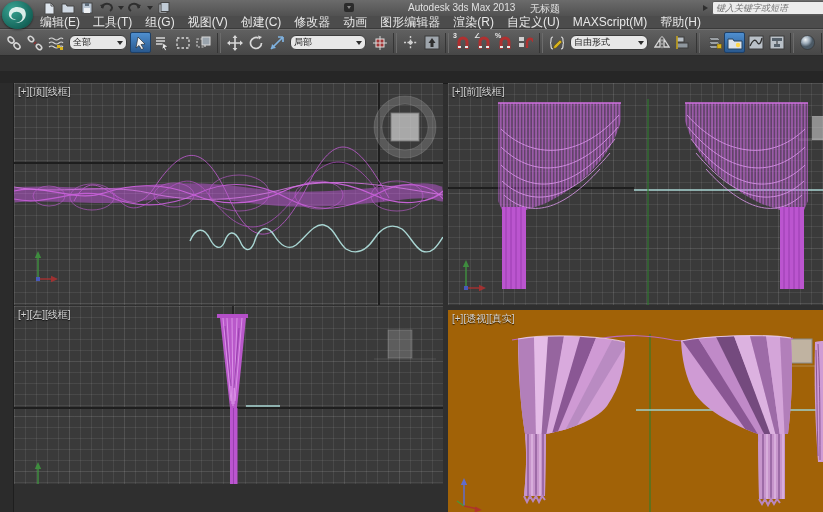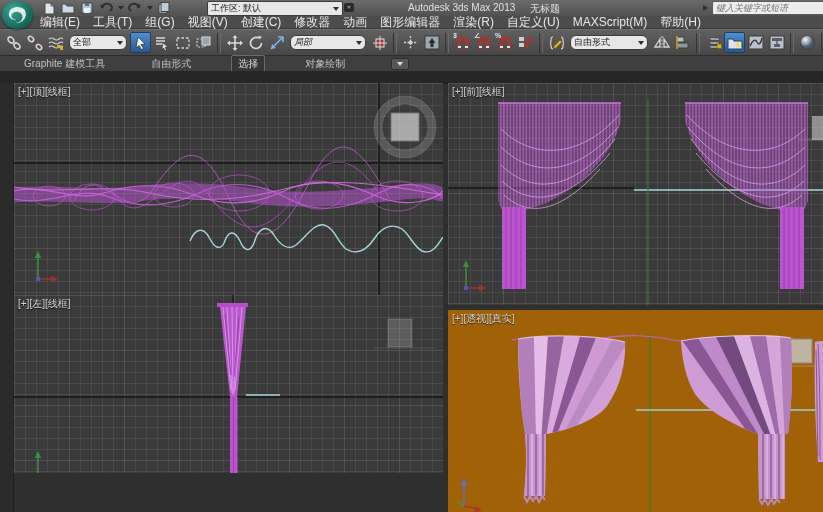--- a/index.html
+++ b/index.html
@@ -61,21 +61,21 @@
     repeating-linear-gradient(to right, rgba(255,255,255,.045) 0 1px, transparent 1px 55px),
     repeating-linear-gradient(to bottom, rgba(255,255,255,.045) 0 1px, transparent 1px 55px),
     repeating-linear-gradient(to right, rgba(255,255,255,.075) 0 1px, transparent 1px 11px),
     repeating-linear-gradient(to bottom, rgba(255,255,255,.075) 0 1px, transparent 1px 11px);}
   .vp.persp{background:#a16207;}
   .vp svg{position:absolute;left:0;top:0;}
   .vplabel{position:absolute;left:4px;top:2px;font-size:10px;color:#d6d6d6;
     text-shadow:0 1px 1px rgba(0,0,0,.8);z-index:4;letter-spacing:0px;}
   #vp-top{left:14px;top:83px;width:429px;height:222px;}
   #vp-front{left:448px;top:83px;width:450px;height:222px;}
-  #vp-left{left:14px;top:295px;width:429px;height:178px;}
+  #vp-left{left:14px;top:306px;width:429px;height:178px;}
   #vp-persp{left:448px;top:310px;width:375px;height:202px;}
 </style>
 </head>
 <body>
 
 <div id="app">
 
   <div class="titlebar">
     <div class="qa" style="left:40px;">
       <span class="qai">
@@ -110,24 +110,20 @@
           </svg>
         </span>
       <span class="mini-caret"></span>
       <span class="qai">
           <svg width="13" height="12" viewBox="0 0 13 12">
             <rect x="2" y="2" width="8" height="9" fill="#d7dee6" stroke="#454545"></rect>
             <rect x="4" y="0.5" width="8" height="9" fill="#c0cbd6" stroke="#454545"></rect>
           </svg>
         </span>
     </div>
-    <div class="ws-dd">
-      <span>工作区: 默认</span>
-      <span class="caret"></span>
-    </div>
     <div class="ws-pin">
         <i></i>
       </div>
     <div class="apptitle">Autodesk 3ds Max  2013</div>
     <div class="doctitle">无标题</div>
     <div class="srch-arrow"></div>
     <input class="srch" placeholder="键入关键字或短语" style="">
   </div>
   <div class="logo">
     <svg width="25" height="22" viewBox="0 0 25 22">
@@ -209,21 +205,21 @@
           <path d="M13.5 8a5.5 5.5 0 1 1-3-4.9" fill="none" stroke="#d9d9d9" stroke-width="1.7"></path>
           <path d="M10 0.5l1 4 3-2.6z" fill="#d9d9d9"></path>
         </svg>
       </span>
     <span class="tbi">
         <svg width="16" height="16" viewBox="0 0 16 16">
           <path d="M2 14L14 2M14 2h-5M14 2v5" stroke="#7fb2e0" stroke-width="1.7" fill="none"></path>
           <path d="M2 14l5-1-4-4z" fill="#7fb2e0"></path>
         </svg>
       </span>
-    <div class="dd" style="width:76px;font-style:italic;">
+    <div class="dd" style="width:76px;">
       <span>局部</span>
       <span class="caret"></span>
     </div>
     <span class="tbi">
         <svg width="16" height="16" viewBox="0 0 16 16">
           <rect x="4" y="4" width="8" height="8" fill="#a23535" stroke="#e0e0e0"></rect>
           <path d="M8 1v14M1 8h14" stroke="#d9d9d9" stroke-width="1"></path>
         </svg>
       </span>
     <span class="tbsep"></span>
@@ -338,29 +334,20 @@
         <svg width="18" height="15" viewBox="0 0 18 15">
           <path d="M4 6q-3 0-3 3l1 1q0-2 2-2zM14 6l3-2 .6 1-2.6 3z" fill="#c3c9cf"></path>
           <path d="M4 6q0-3 5-3t5 3q0 6-5 6t-5-6z" fill="#c3c9cf" stroke="#3a3a3a" stroke-width="0.6"></path>
           <rect x="7.5" y="1.6" width="3" height="1.6" fill="#c3c9cf"></rect>
           <path d="M12 10l4 4-2 .8-2.6-3z" fill="#d8b21a"></path>
         </svg>
       </span>
 
   </div>
 
-  <div class="ribtabs">
-    <span class="ribtab">Graphite 建模工具</span>
-    <span class="ribtab">自由形式</span>
-    <span class="ribtab active">选择</span>
-    <span class="ribtab">对象绘制</span>
-    <span class="ribmin">
-        <i></i>
-      </span>
-  </div>
   <div class="ribstrip"></div>
   <div class="dock-left"></div>
 
   <div id="vp-top" class="vp grid">
     <svg width="429" height="222" viewBox="0 0 429 222">
       <line x1="0" y1="80" x2="429" y2="80" stroke="#1e1e1e" stroke-width="2"></line>
       <line x1="365" y1="0" x2="365" y2="222" stroke="#1e1e1e" stroke-width="2"></line>
       <g>
         <circle cx="391" cy="44" r="27" fill="none" stroke="rgba(215,215,215,0.20)" stroke-width="8"></circle>
         <circle cx="391" cy="44" r="31" fill="none" stroke="rgba(255,255,255,0.12)" stroke-width="1"></circle>

